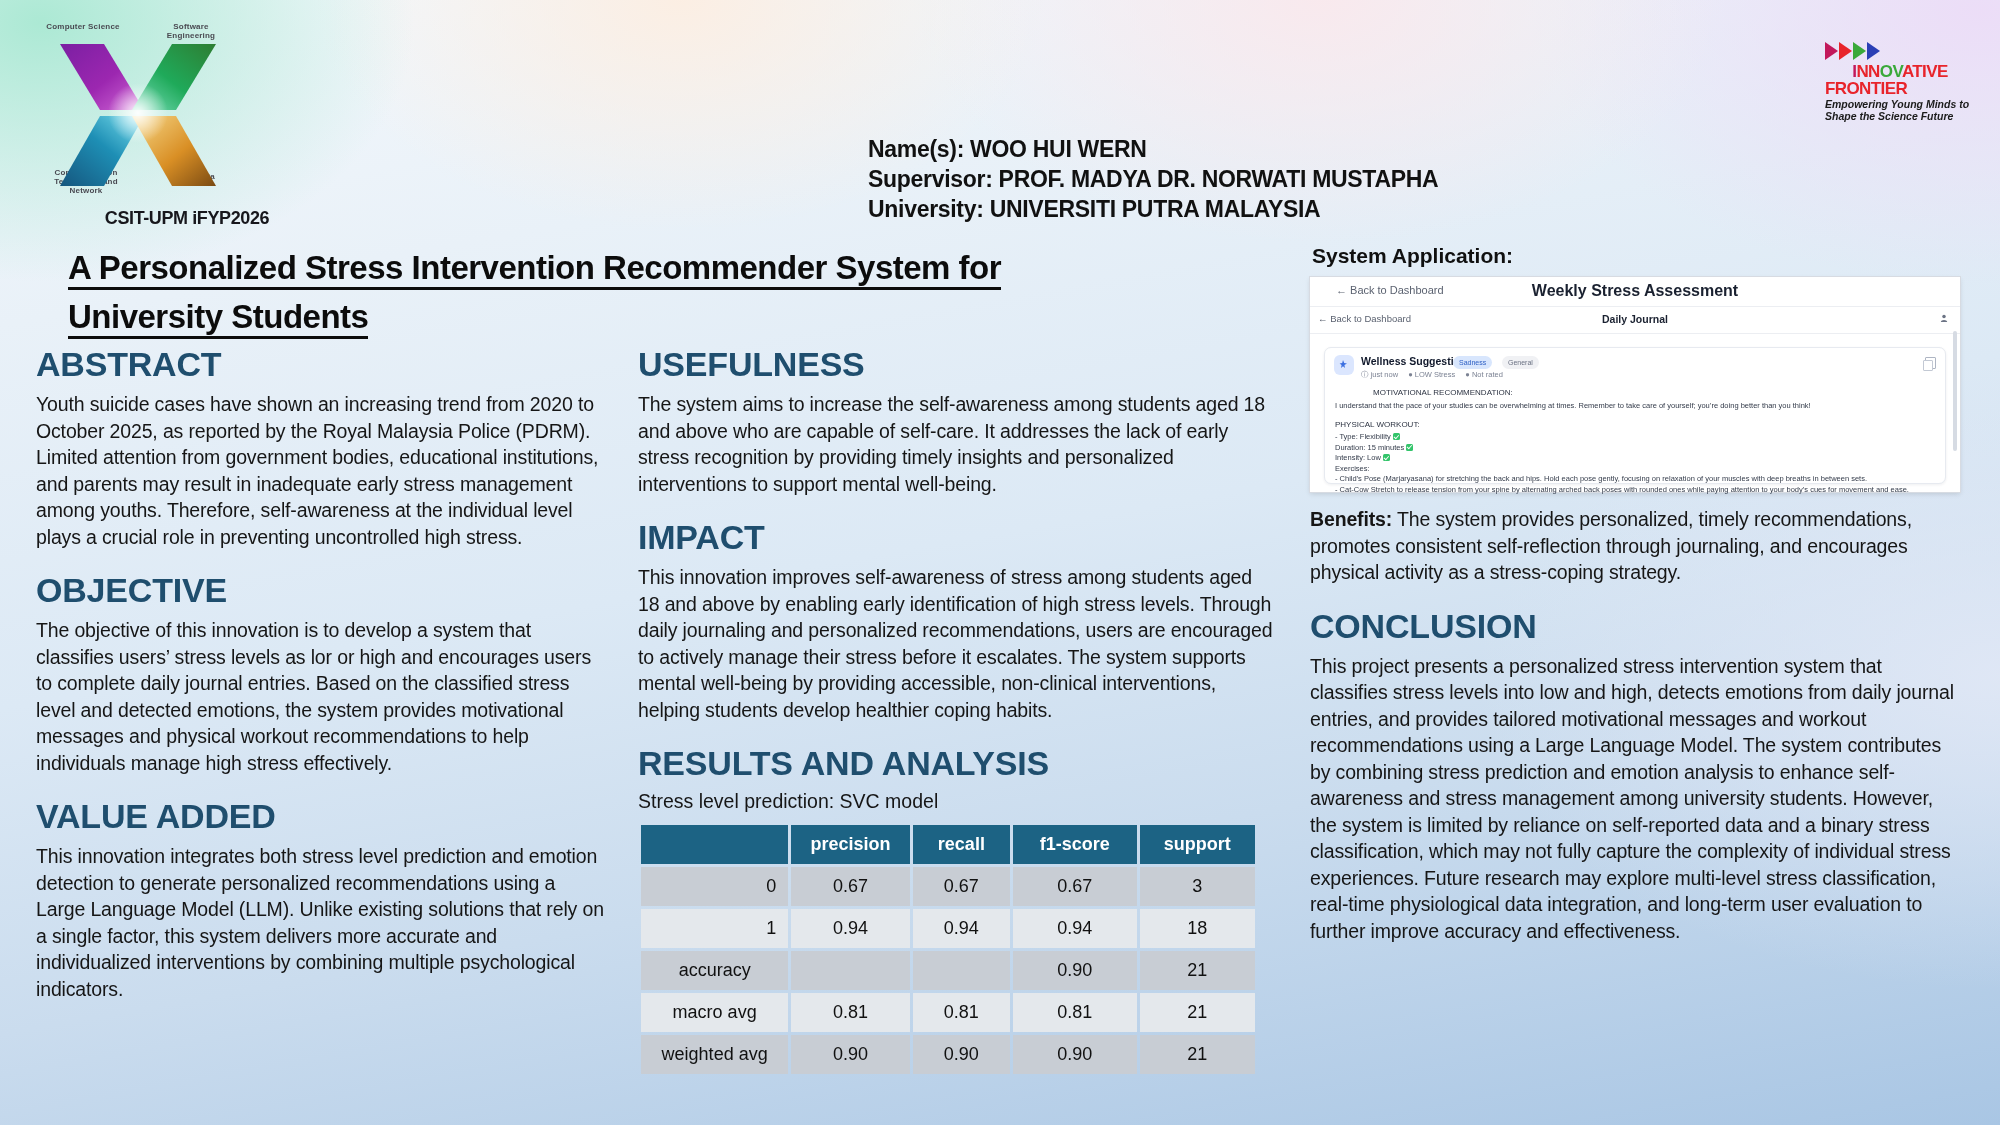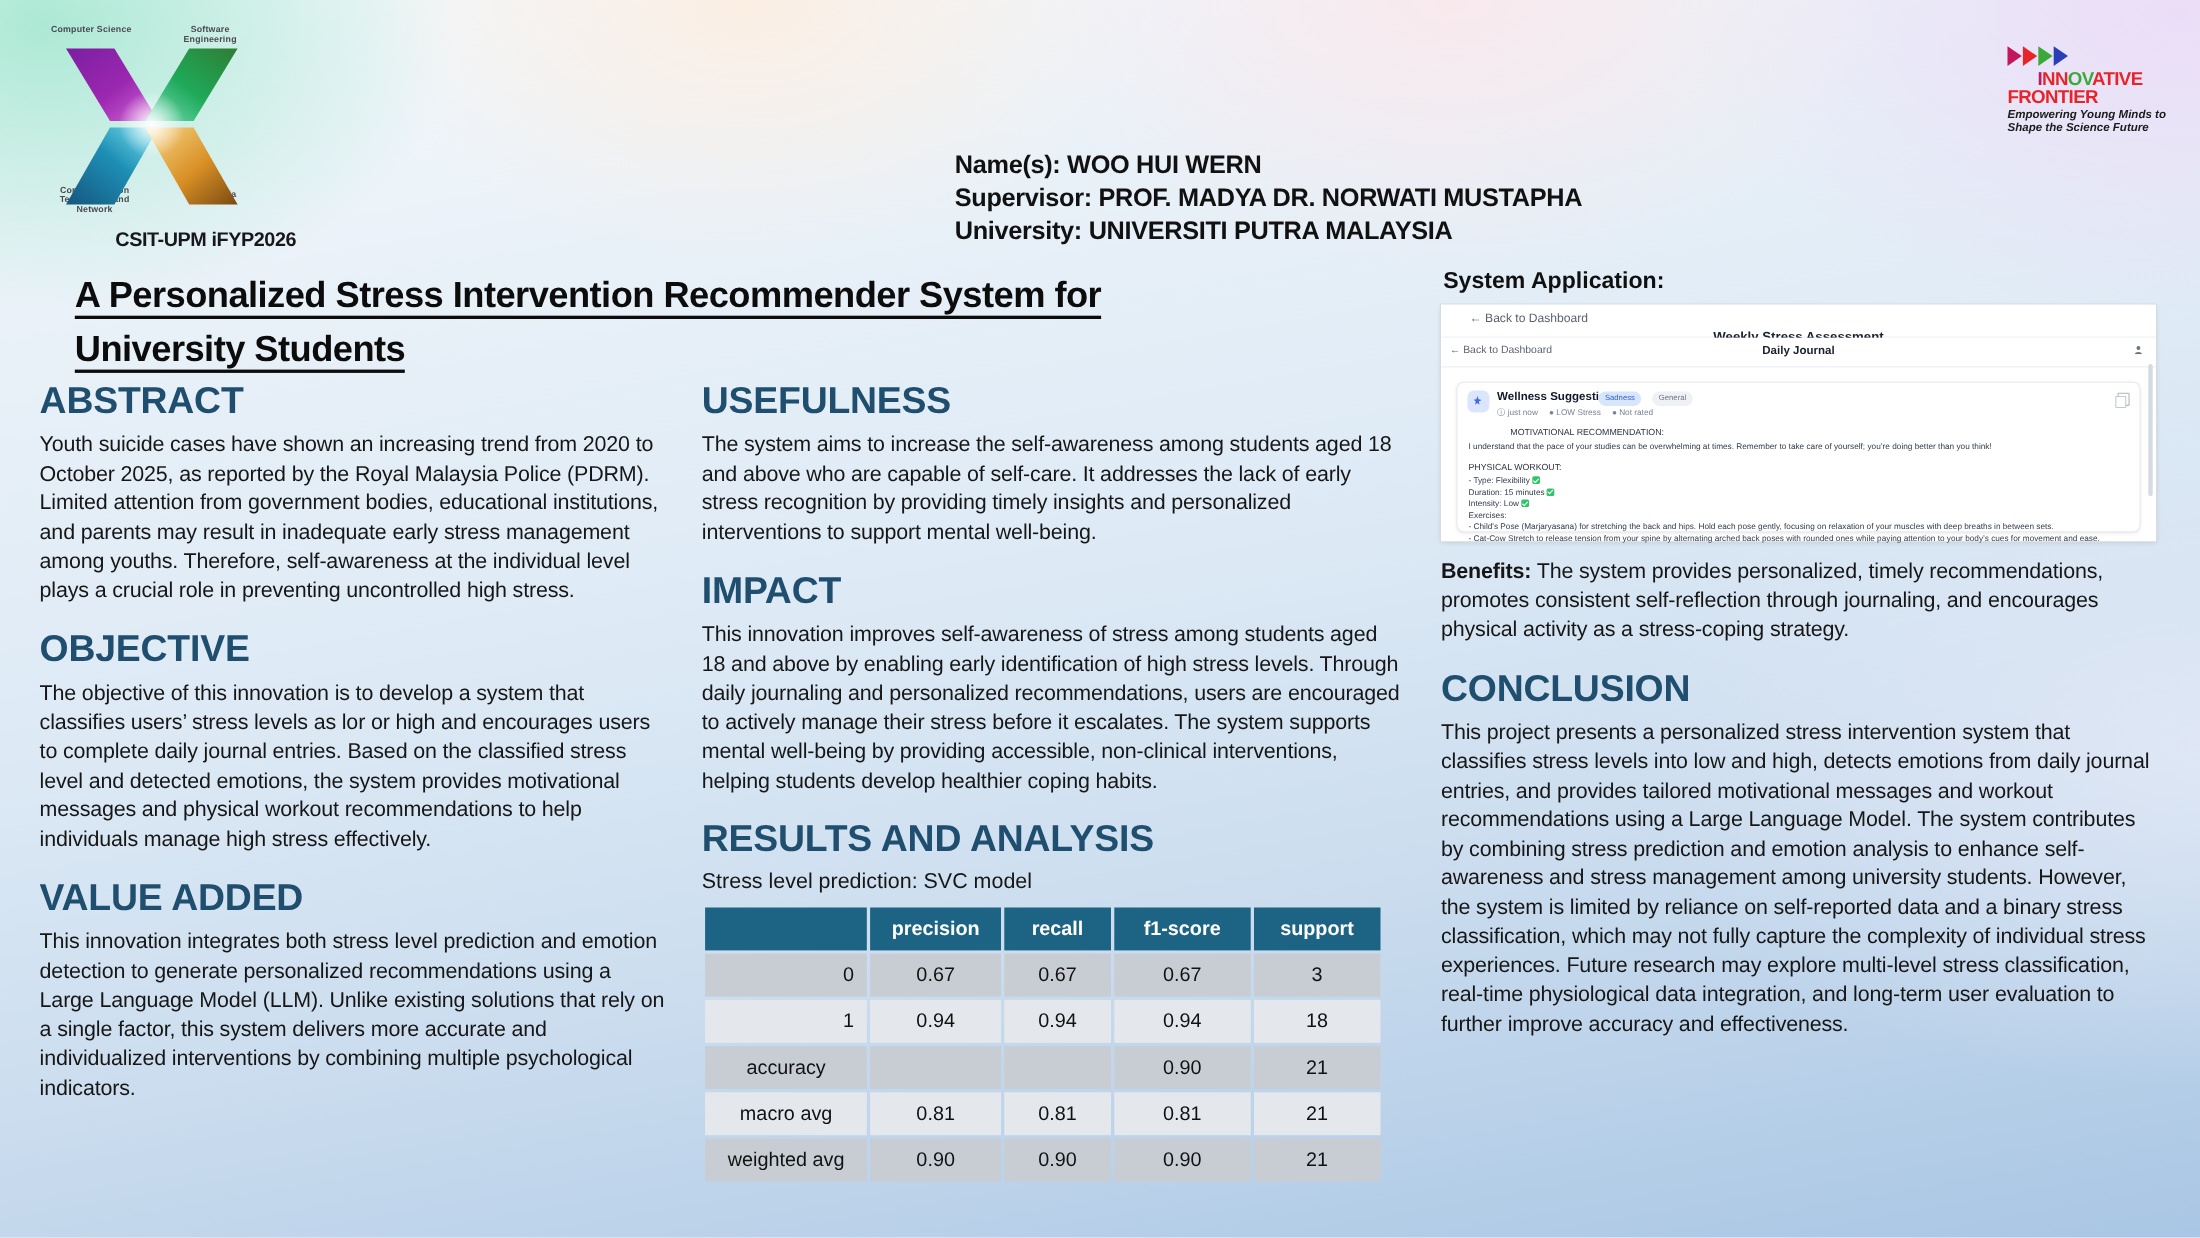--- a/index.html
+++ b/index.html
@@ -69,21 +69,21 @@
   table.res td.lbl{text-align:right;}
   table.res td.lbl-c{text-align:center;}
 
   
   .app-wrap{position:relative;width:650px;height:215px;margin-bottom:14px;
      background:#fff;box-shadow:0 0 0 1px #d7dbe2, 0 2px 5px rgba(0,0,0,.13);}
   .app-bar{position:relative;height:29px;border-bottom:1px solid #eceef2;background:#fff;}
   .app-bar.two{height:26px;}
   .app-back{position:absolute;left:26px;top:7px;font-size:11px;color:#5b6270;}
   .app-back.small{left:8px;top:6px;font-size:9.5px;}
-  .app-ttl{position:absolute;left:0;right:0;top:22px;text-align:center;font-size:12px;font-weight:bold;color:#1a2130;}
+  .app-ttl{position:absolute;left:0;right:0;top:5px;text-align:center;font-size:16px;font-weight:bold;color:#1a2130;}
   .app-ttl.small{top:6px;font-size:10.5px;}
   .app-user{position:absolute;right:12px;top:7px;width:8px;height:8px;}
   .card{position:absolute;left:14px;right:14px;top:70px;bottom:8px;background:#fff;border:1px solid #e7eaf0;border-radius:7px;box-shadow:0 1px 3px rgba(20,30,60,.07);}
   .card-hd{position:relative;height:33px;padding:7px 10px 0 10px;}
   .sq{position:absolute;left:9px;top:7px;width:20px;height:20px;border-radius:6px;background:#dbe6fe;}
   .sq svg{position:absolute;left:4px;top:4px;}
   .ws-title{position:absolute;left:36px;top:7px;font-size:10.5px;font-weight:bold;color:#10182b;}
   .pill{position:absolute;top:8px;font-size:7px;padding:2px 6px;border-radius:8px;line-height:9px;}
   .pill.sad{left:128px;background:#d8e6fd;color:#2d5fc4;}
   .pill.gen{left:177px;background:#f0f1f4;color:#6a7182;}

